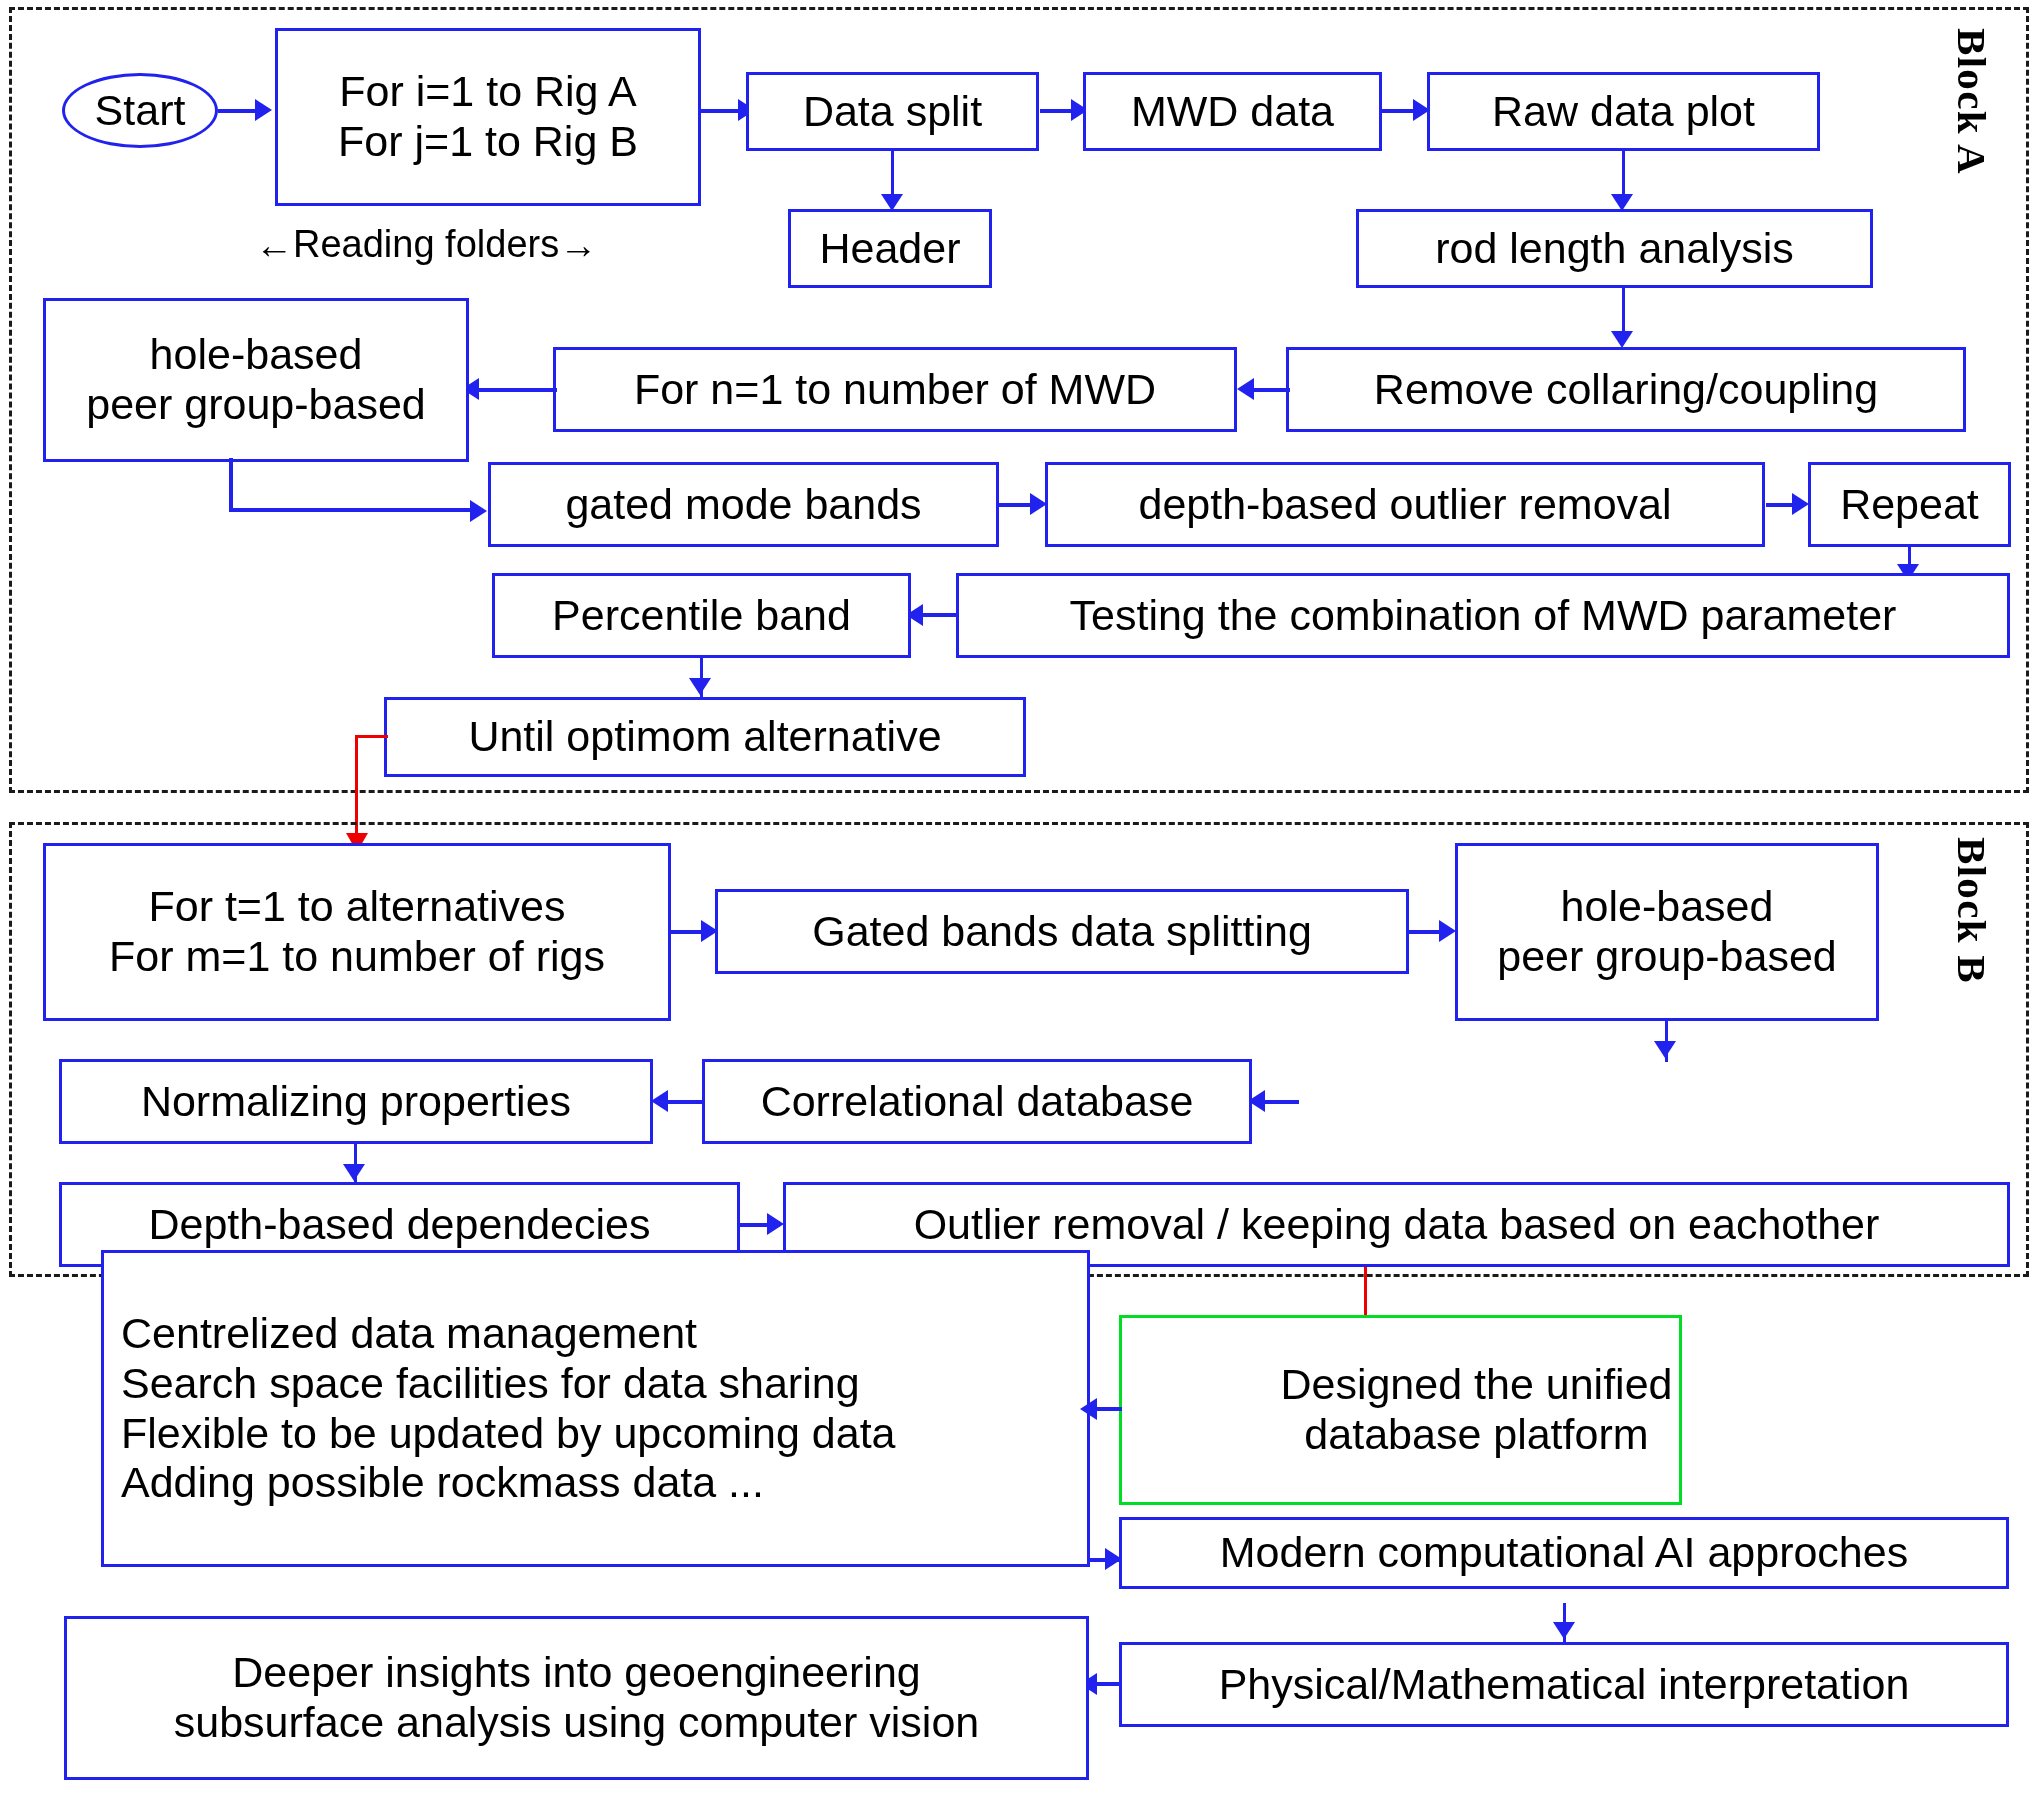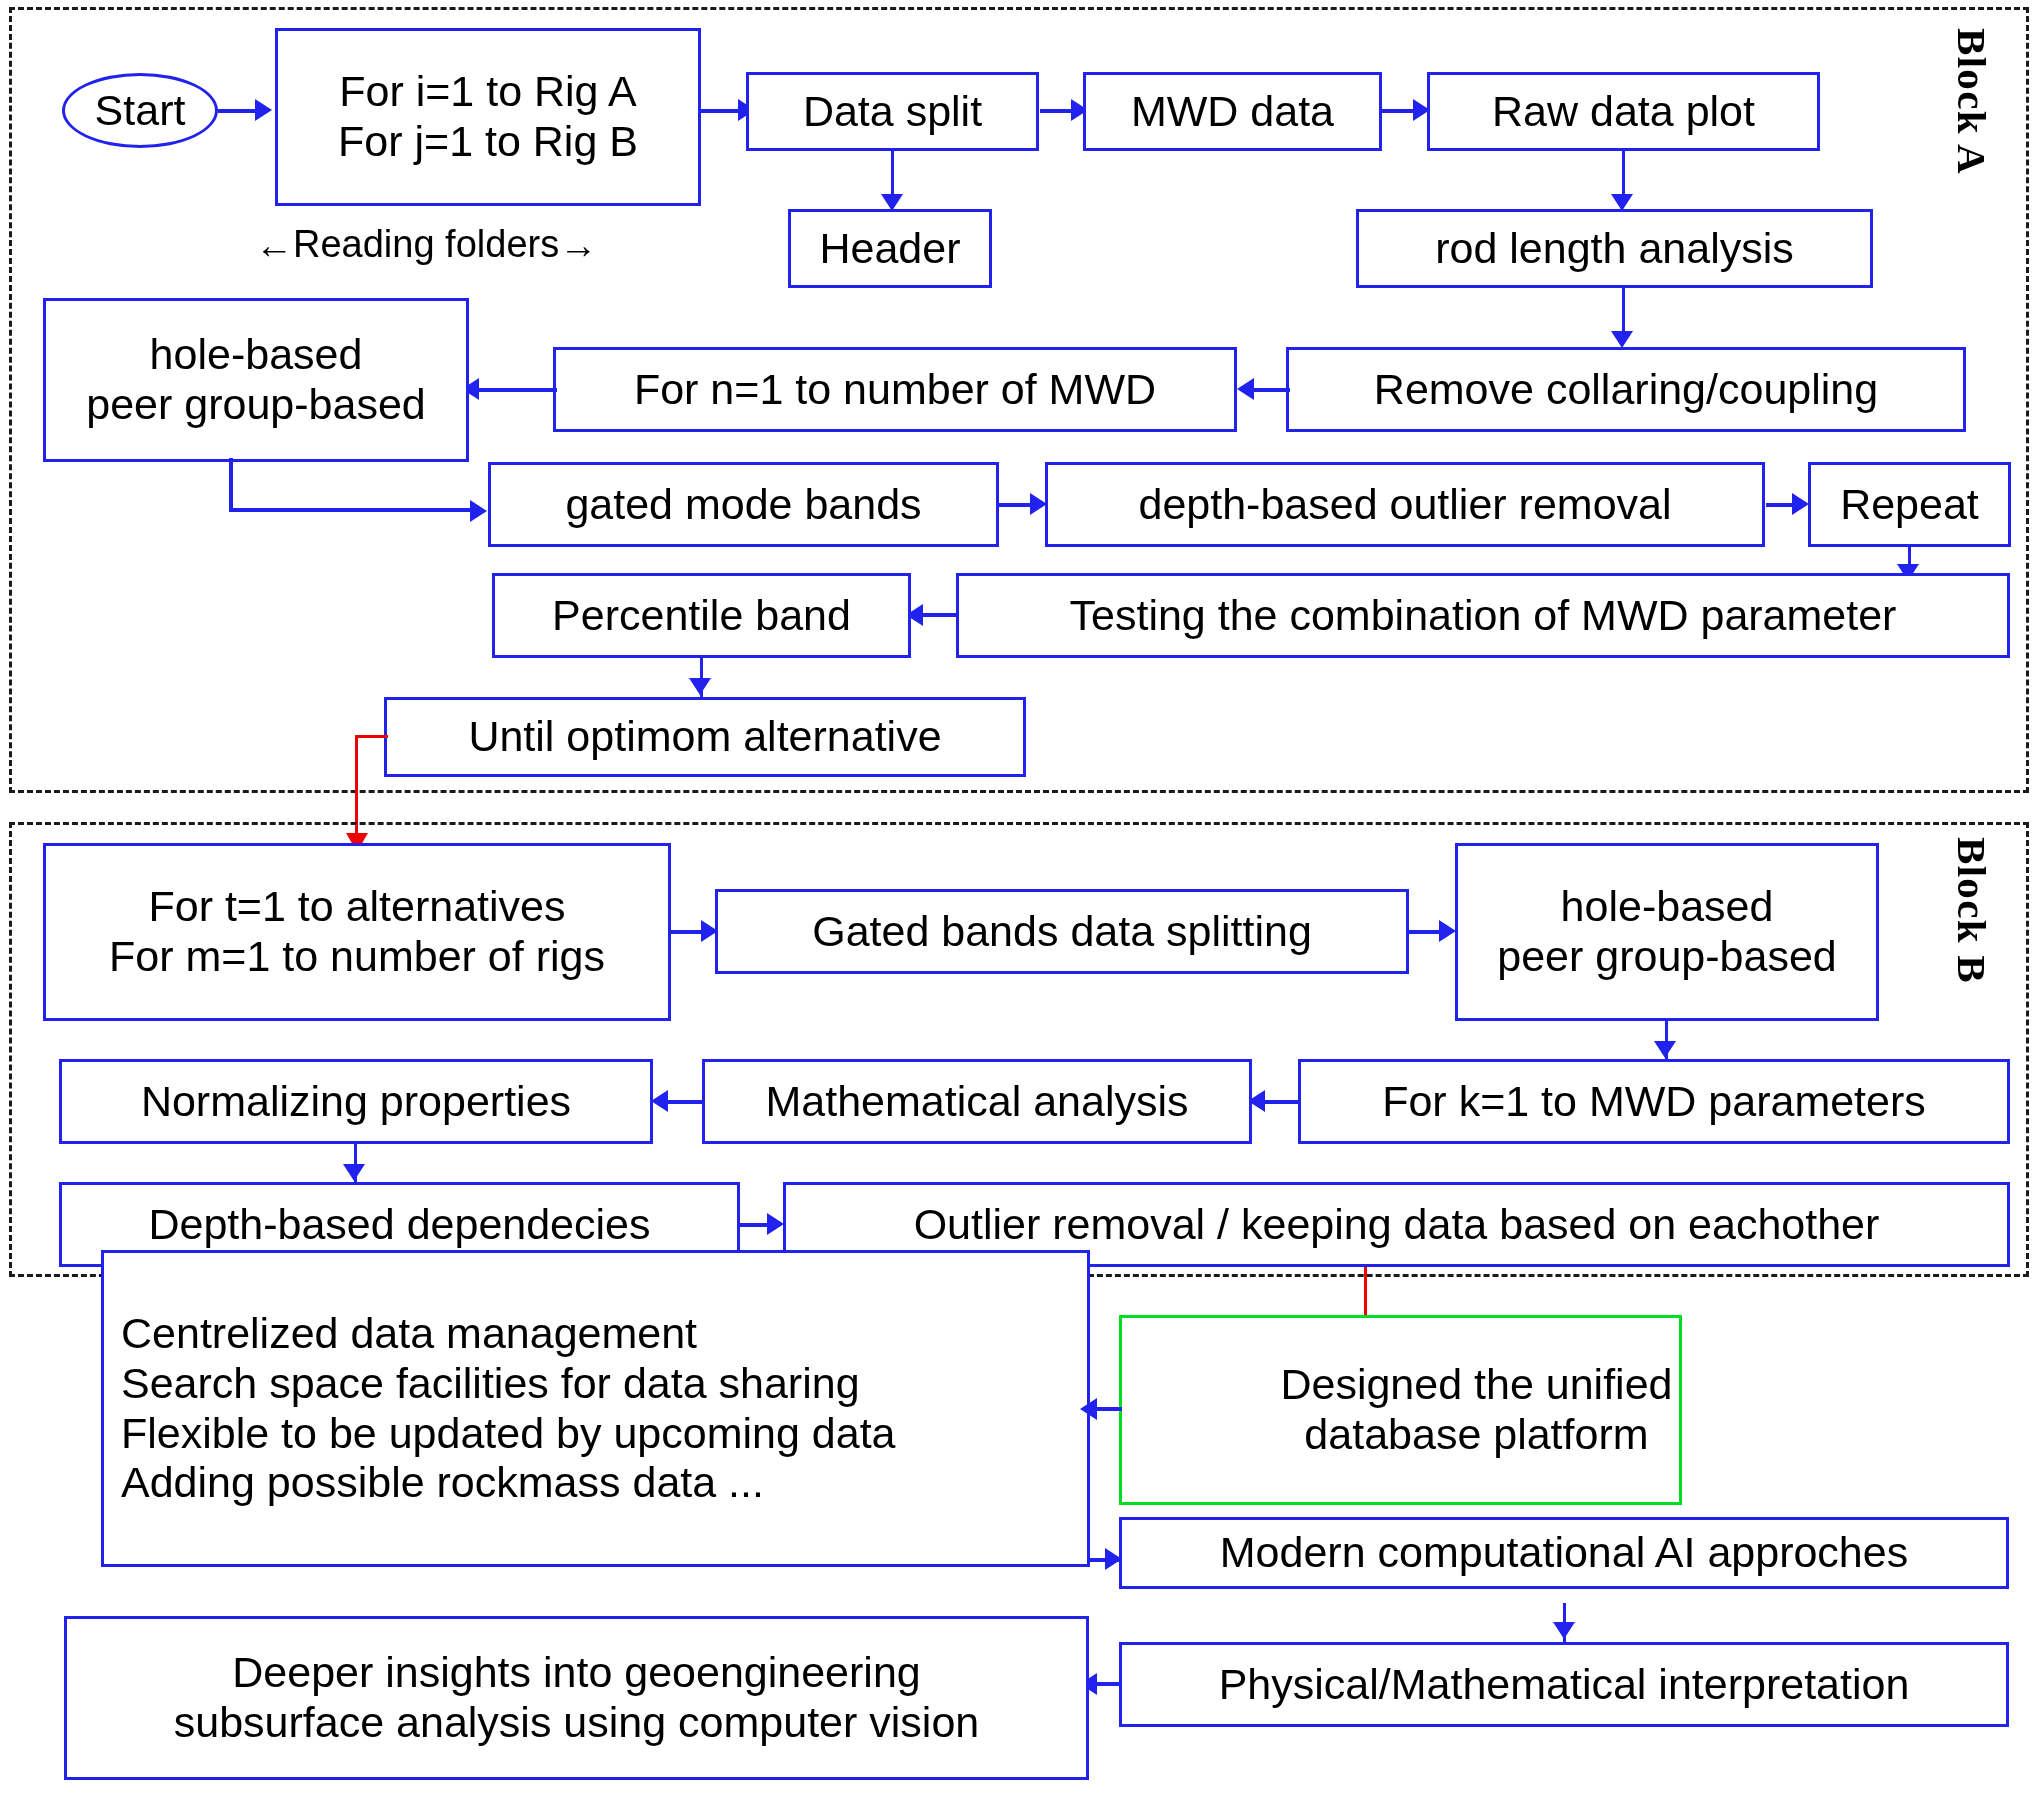--- a/index.html
+++ b/index.html
@@ -192,29 +192,26 @@
   <div class="ah right" style="left:1439px;top:920px;"></div>
 
   <div class="node" style="left:1455px;top:843px;width:424px;height:178px;">
     <span class="ml">hole-based
 peer group-based</span>
   </div>
 
   <div class="ln v" style="left:1665px;top:1021px;width:3.3px;height:41px;"></div>
   <div class="ah down" style="left:1654px;top:1041px;"></div>
 
-  <div class="node" style="left:1298px;top:1059px;width:712px;height:85px;">
-    <span class="ml">For k=1 to MWD parameters</span>
-  </div>
 
   <div class="ln h" style="left:1258px;top:1100px;width:41px;"></div>
   <div class="ah left" style="left:1248px;top:1090px;"></div>
 
   <div class="node" style="left:702px;top:1059px;width:550px;height:85px;">
-    <span class="ml">Mathematical analysis</span>
+    <span class="ml">Correlational database</span>
   </div>
 
   <div class="ln h" style="left:661px;top:1100px;width:41px;"></div>
   <div class="ah left" style="left:651px;top:1090px;"></div>
 
   <div class="node" style="left:59px;top:1059px;width:594px;height:85px;">
     <span class="ml">Normalizing properties</span>
   </div>
 
   <div class="ln v" style="left:354px;top:1144px;width:3.3px;height:41px;"></div>

